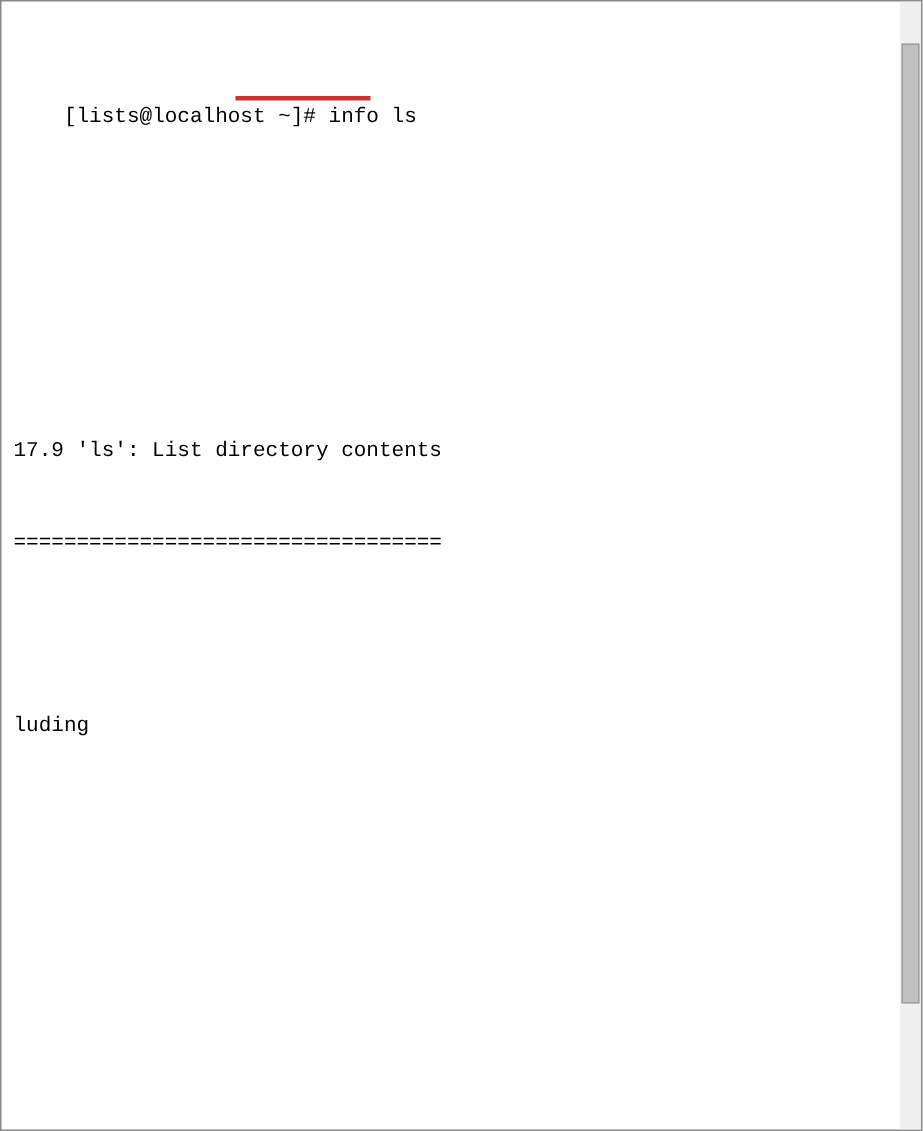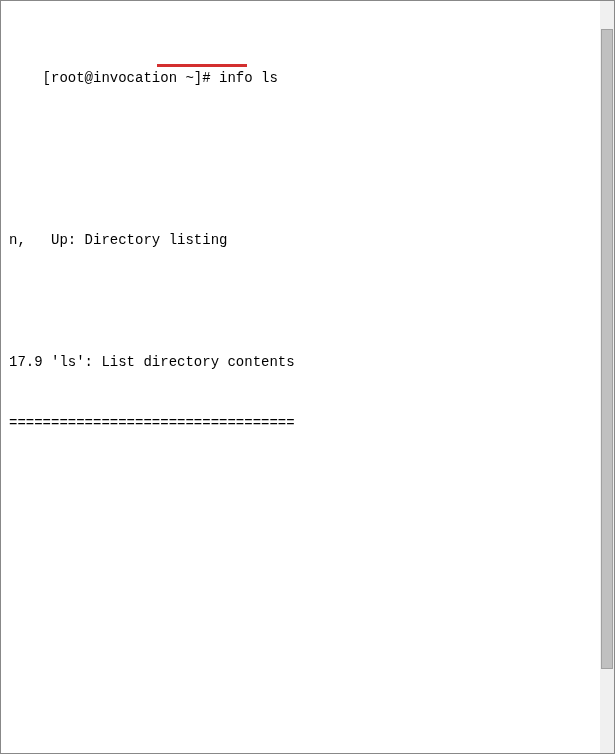--- a/index.html
+++ b/index.html
@@ -65,29 +65,29 @@
     .line {
       display: block;
       min-height: 1.45em;
     }
   </style>
 </head>
 <body>
 
 <div class="terminal-content">
   <div class="prompt-line">
-    <span class="prompt-text">[root@invocation ~]#</span><span class="command-text"> info ls</span>
+    <span class="prompt-text">[lists@localhost ~]#</span><span class="command-text"> info ls</span>
     <div class="red-underline"></div>
   </div>
   <span class="line"> </span>
-  <span class="line">n,   Up: Directory listing</span>
   <span class="line"> </span>
   <span class="line">17.9 'ls': List directory contents</span>
   <span class="line">==================================</span>
   <span class="line"> </span>
+  <span class="line">luding</span>
   
   
   
   
   
   
   
   
   
   

